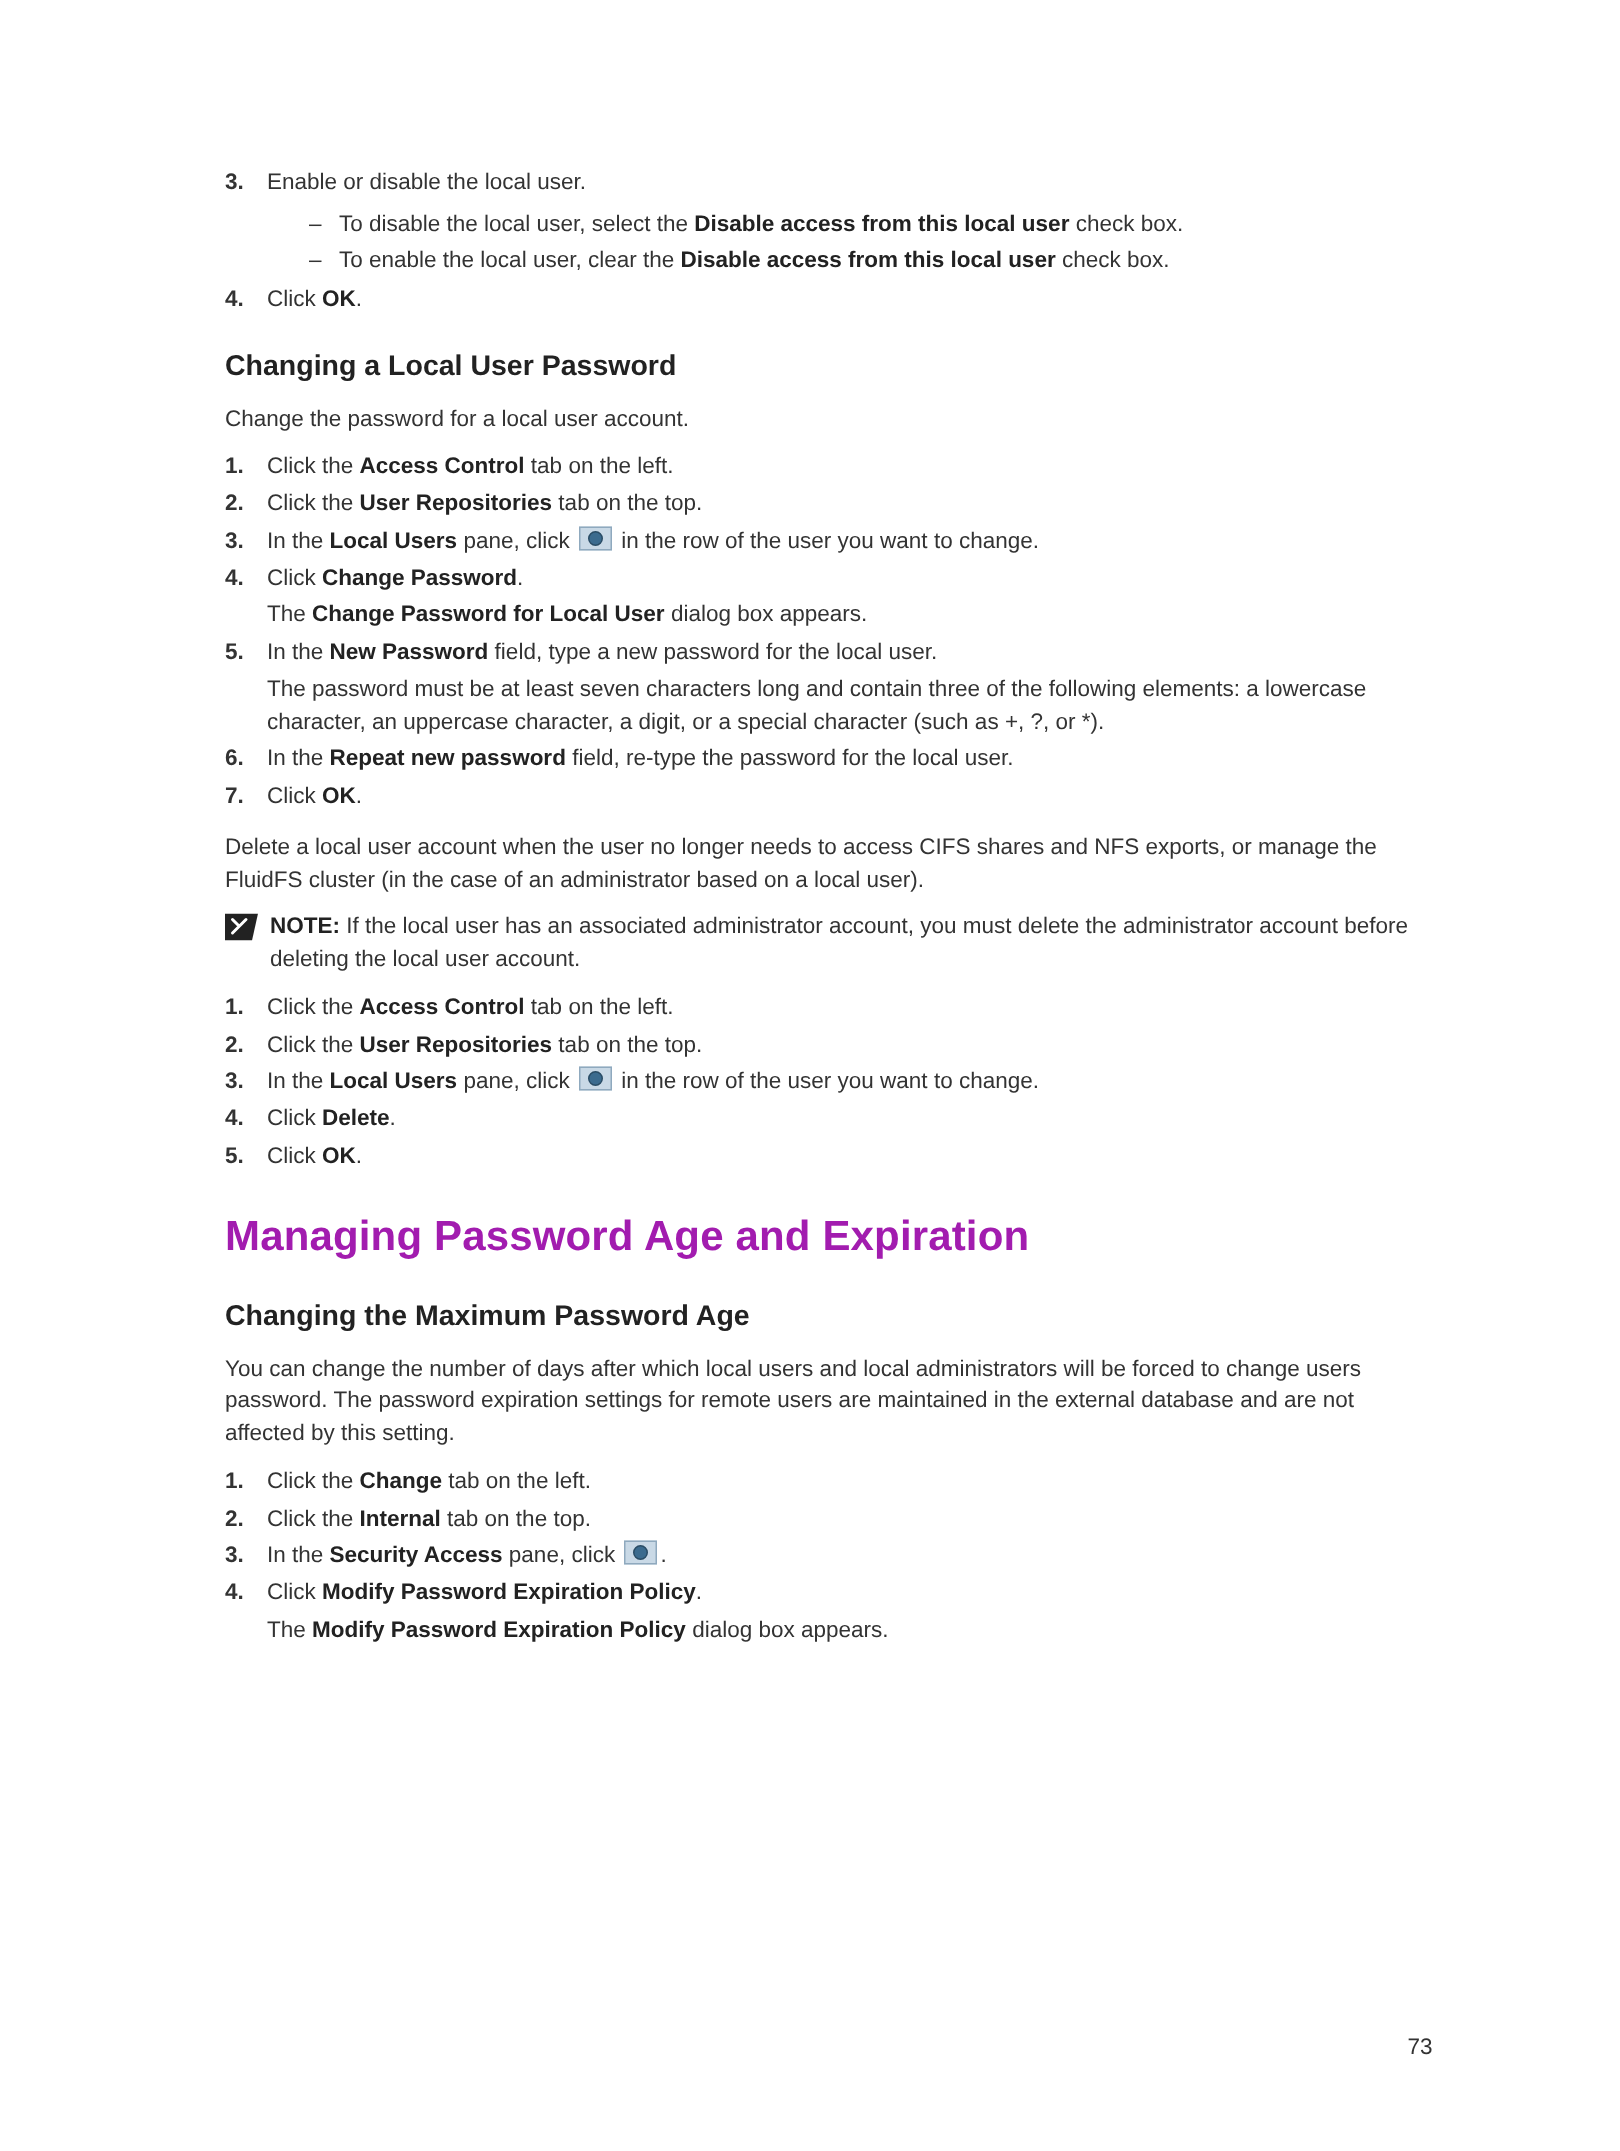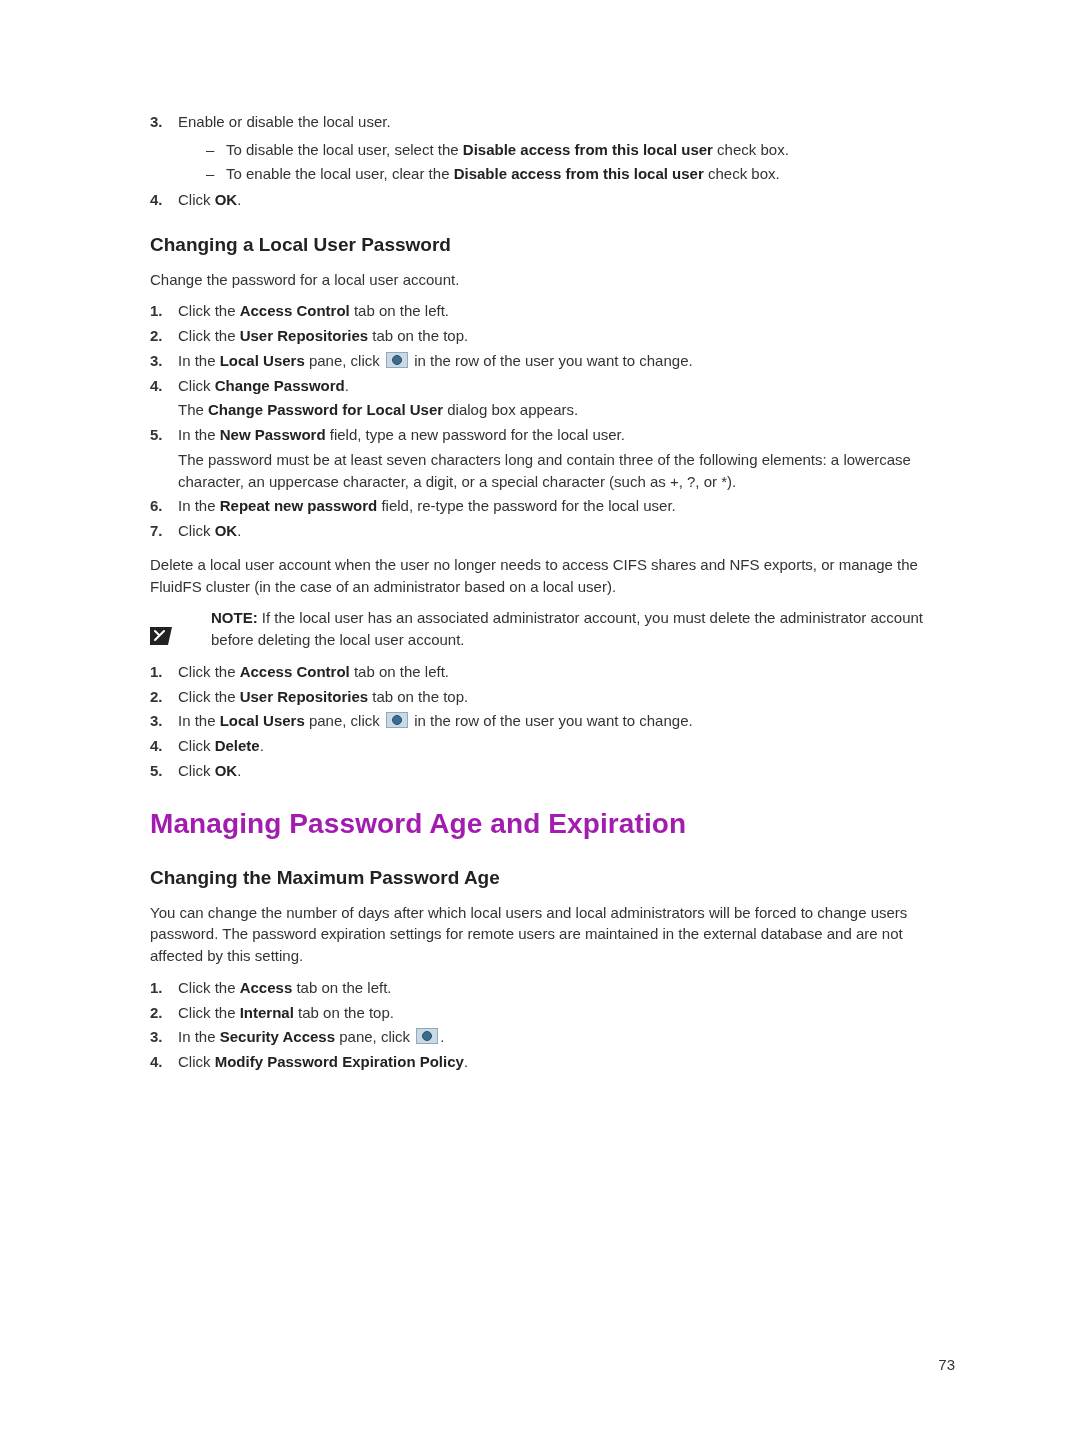--- a/index.html
+++ b/index.html
@@ -69,23 +69,22 @@
   h3.subsection {
     font-size: 19px;
     font-weight: 700;
     margin: 20px 0 10px 0;
     color: #222;
   }
   p.para { margin: 0 0 10px 0; }
   .sub { margin-top: 3px; }
   .note-block {
     display: flex;
-    align-items: flex-end;
+    align-items: flex-start;
     margin: 8px 0 10px 0;
-    gap: 31px;
   }
   .note-icon {
     flex: 0 0 22px;
     margin-right: 8px;
     margin-top: 2px;
   }
   .note-text { flex: 1; }
   .icon-gear {
     display: inline-block;
     width: 20px;
@@ -214,32 +213,33 @@
       <span class="body"><span>Click </span><b>OK</b><span>.</span></span>
     </li>
   </ol>
 
   <h2 class="section">Managing Password Age and Expiration</h2>
   <h3 class="subsection">Changing the Maximum Password Age</h3>
   <p class="para">You can change the number of days after which local users and local administrators will be forced to change users password. The password expiration settings for remote users are maintained in the external database and are not affected by this setting.</p>
   <ol class="numlist">
     <li>
       <span class="num">1.</span>
-      <span class="body"><span>Click the </span><b>Access</b><span> tab on the left.</span></span>
+      <span class="body"><span>Click the </span><b>Change</b><span> tab on the left.</span></span>
     </li>
     <li>
       <span class="num">2.</span>
       <span class="body"><span>Click the </span><b>Internal</b><span> tab on the top.</span></span>
     </li>
     <li>
       <span class="num">3.</span>
       <span class="body"><span>In the </span><b>Security Access</b><span> pane, click </span><span class="icon-gear"></span><span>.</span></span>
     </li>
     <li>
       <span class="num">4.</span>
       <span class="body">
         <span>Click </span><b>Modify Password Expiration Policy</b><span>.</span>
+        <div class="sub"><span>The </span><b>Modify Password Expiration Policy</b><span> dialog box appears.</span></div>
       </span>
     </li>
   </ol>
 
   <div class="page-num">73</div>
 </div>
 
 </body></html>

